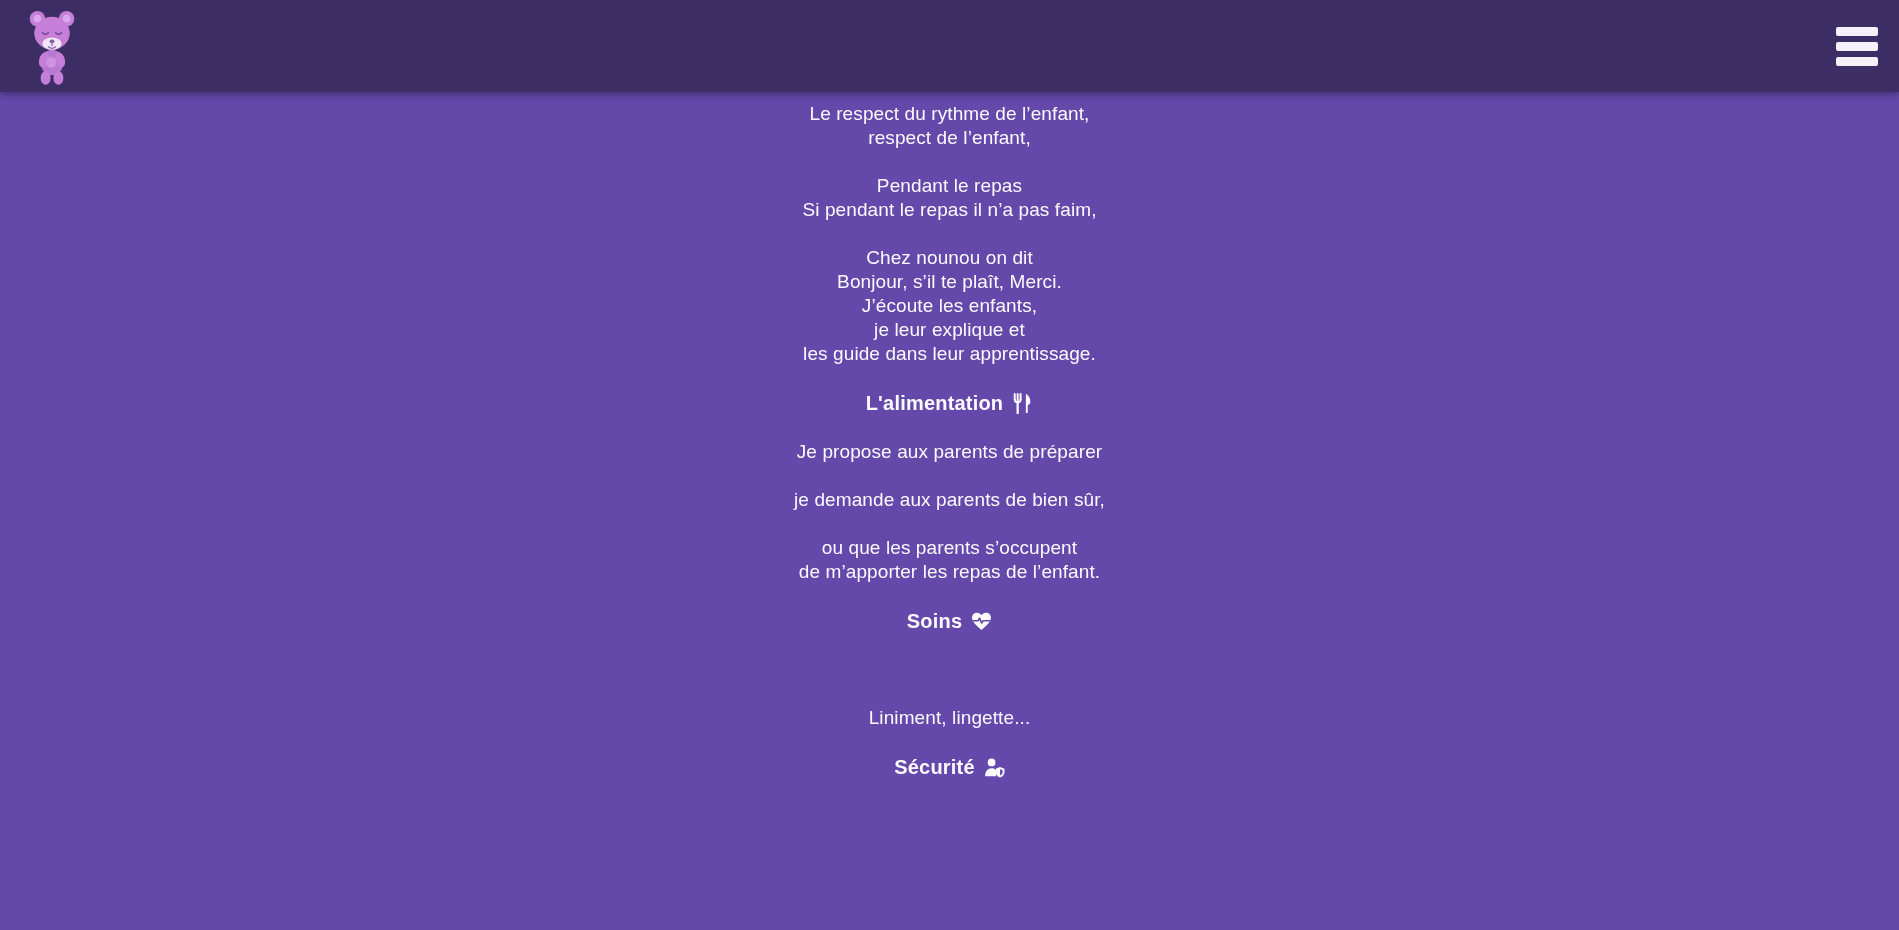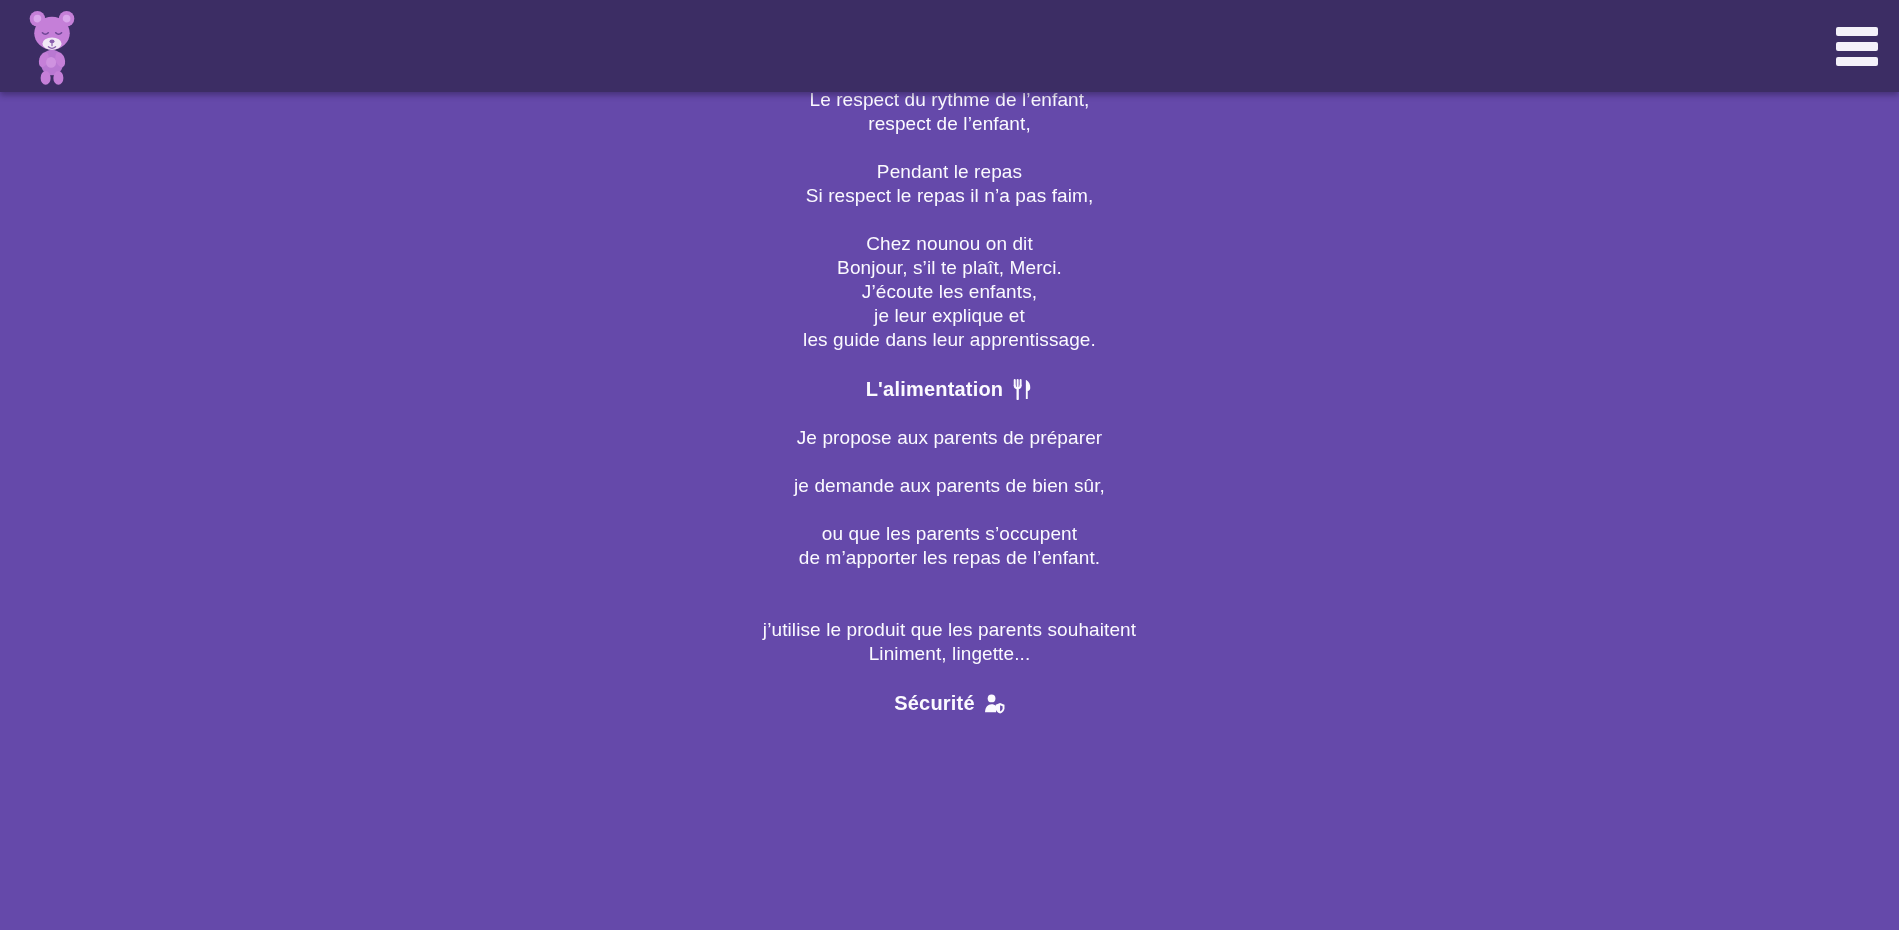--- a/index.html
+++ b/index.html
@@ -39,21 +39,21 @@
     position:absolute;top:88px;left:0;right:0;
     text-align:center;
     z-index:1;
   }
   .para{
     font-size:19px;line-height:24px;
     margin:24px 0;
     font-weight:400;
     letter-spacing:.1px;
   }
-  .para:first-child{margin-top:0;}
+  .para:first-child{margin-top:14px;}
   .section-heading{
     font-size:20px;line-height:26px;font-weight:700;
     margin:24px 12px;
     display:block;
     letter-spacing:.2px;
   }
   .section-heading .h-icon{
     width:21px;height:21px;
     margin-left:9px;
     vertical-align:-4px;
@@ -107,23 +107,26 @@
   </a>
   <button class="hamburger" aria-label="menu">
     <span class="bar"></span>
     <span class="bar"></span>
     <span class="bar"></span>
   </button>
 </header>
 
 <main>
     <p class="para"><span>Le respect du rythme de l’enfant,</span><br><span>respect de l’enfant,</span></p>
-    <p class="para"><span>Pendant le repas</span><br><span>Si respect le repas il n’a pas faim,</span><br></p>
+    <p class="para"><span>Pendant le repas</span><br><span>Si pendant le repas il n’a pas faim,</span><br></p>
     <p class="para"><span>Chez nounou on dit</span><br><span>Bonjour, s’il te plaît, Merci.</span><br><span>J’écoute les enfants,</span><br><span>je leur explique et</span><br><span>les guide dans leur apprentissage.</span></p>
     <h2 class="section-heading"><span>L'alimentation</span><svg class="h-icon" viewBox="0 0 20 20">
         <use href="#utensils-icon"></use>
       </svg></h2>
     <p class="para"><span>Je propose aux parents de préparer</span><br><br><span>je demande aux parents de bien sûr,</span><br><br><span>ou que les parents s’occupent</span><br><span>de m’apporter les repas de l’enfant.</span></p>
-    <p class="para"><br><span>j’utilise le produit que les parents souhaitent</span><br><span>Liniment, lingette...</span></p>
+    <h2 class="section-heading"><span>Soins</span><svg class="h-icon" viewBox="0 0 20 20">
+        <use href="#heartbeat-icon"></use>
+      </svg></h2>
+    <p class="para"><br><br><span>Liniment, lingette...</span></p>
     <h2 class="section-heading"><span>Sécurité</span><svg class="h-icon" viewBox="0 0 20 20">
         <use href="#user-shield-icon"></use>
       </svg></h2>
   </main>
 
 </body></html>

